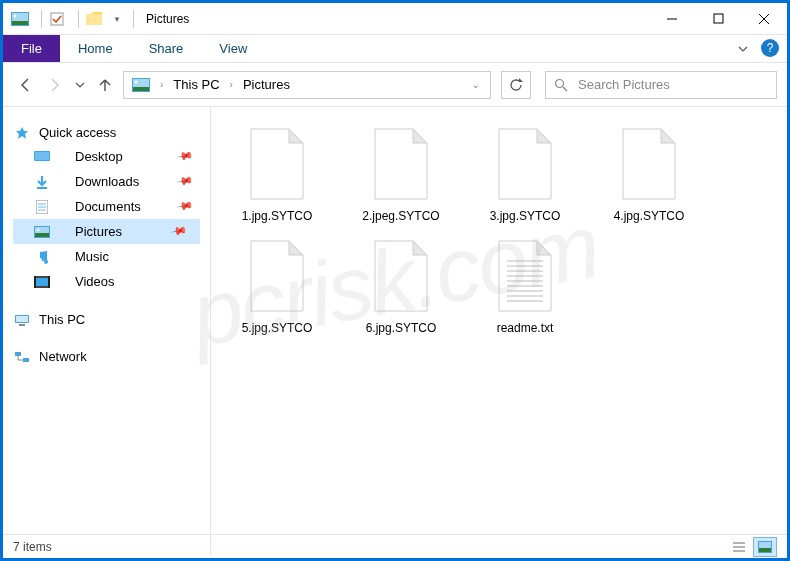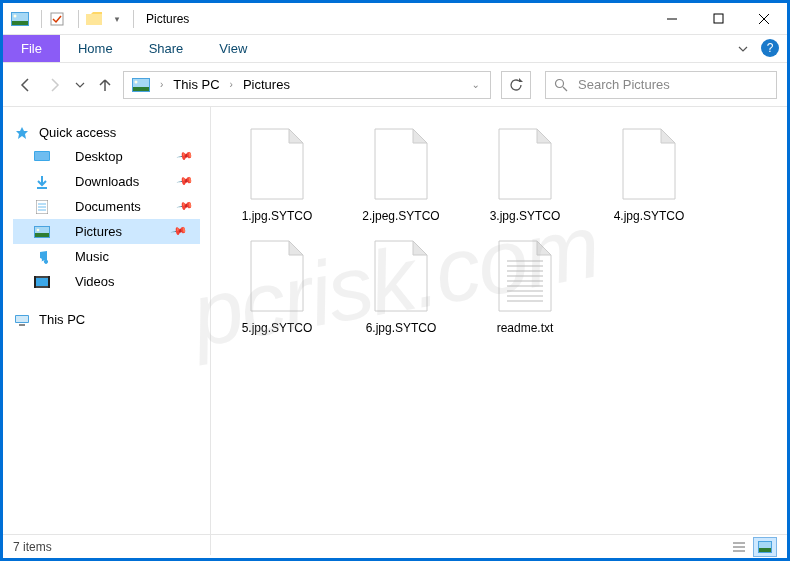--- a/index.html
+++ b/index.html
@@ -8,21 +8,21 @@
 
 .titlebar { height: 32px; background: #fff; display: flex; align-items: center; padding: 0 0 0 6px; border-bottom: 1px solid #e5e5e5; }
 .tb-icon { width: 22px; height: 16px; margin-right: 6px; display: flex; align-items: center; justify-content: center; }
 .tb-sep { width: 1px; height: 18px; background: #ccc; margin: 0 4px; }
 .tb-title { font-size: 12px; margin-left: 8px; color: #000; }
 .tb-spacer { flex: 1; }
 .tb-btn { width: 46px; height: 30px; display: flex; align-items: center; justify-content: center; font-size: 12px; }
 
 
 .ribbon { height: 28px; display: flex; align-items: stretch; border-bottom: 1px solid #e5e5e5; }
-.file-tab { background: #8b5cf6; color: #fff; font-size: 13px; padding: 0 18px; display: flex; align-items: center; }
+.file-tab { background: #4c1d95; color: #fff; font-size: 13px; padding: 0 18px; display: flex; align-items: center; }
 .r-tab { font-size: 13px; padding: 0 18px; display: flex; align-items: center; color: #0c4a6e; }
 .r-spacer { flex: 1; }
 .r-expand { width: 28px; display: flex; align-items: center; justify-content: center; color: #666; }
 .r-help { width: 18px; height: 18px; border-radius: 50%; background: #1979ca; color: #fff; font-size: 12px; display: flex; align-items: center; justify-content: center; margin: 4px 8px 0 4px; }
 
 
 .navbar { height: 44px; display: flex; align-items: center; padding: 6px 10px; gap: 6px; border-bottom: 1px solid #e5e5e5; }
 .nav-btn { width: 24px; height: 24px; display: flex; align-items: center; justify-content: center; color: #555; }
 .nav-btn.disabled { color: #ccc; }
 .breadcrumb { flex: 1; height: 28px; border: 1px solid #ccc; display: flex; align-items: center; padding: 0 4px; font-size: 13px; }
@@ -260,20 +260,32 @@
         <span class="sb-icon">
             <svg width="16" height="12">
               <rect x="1" y="1" width="14" height="8" fill="#4aa3df" rx="1"></rect>
               <rect x="2" y="2" width="12" height="6" fill="#cfe9f9"></rect>
               <rect x="5" y="10" width="6" height="2" fill="#888"></rect>
             </svg>
           </span>
         <span>This PC</span>
       </div>
     </div>
+    <div class="sb-group">
+      <div class="sb-head">
+        <span class="sb-icon">
+            <svg width="16" height="12">
+              <rect x="1" y="1" width="6" height="4" fill="#4aa3df"></rect>
+              <rect x="9" y="7" width="6" height="4" fill="#4aa3df"></rect>
+              <path d="M4 5 L4 9 L9 9" fill="none" stroke="#888"></path>
+            </svg>
+          </span>
+        <span>Network</span>
+      </div>
+    </div>
   </div>
 
   <div class="content" id="file-grid">
       <div class="file">
         <span>
           <svg width="60" height="74">
             <path d="M4 2 L42 2 L56 16 L56 72 L4 72 Z" fill="#fff" stroke="#ccc"></path>
             <path d="M42 2 L42 16 L56 16 Z" fill="#e6e6e6" stroke="#ccc"></path>
           </svg>
         </span>

